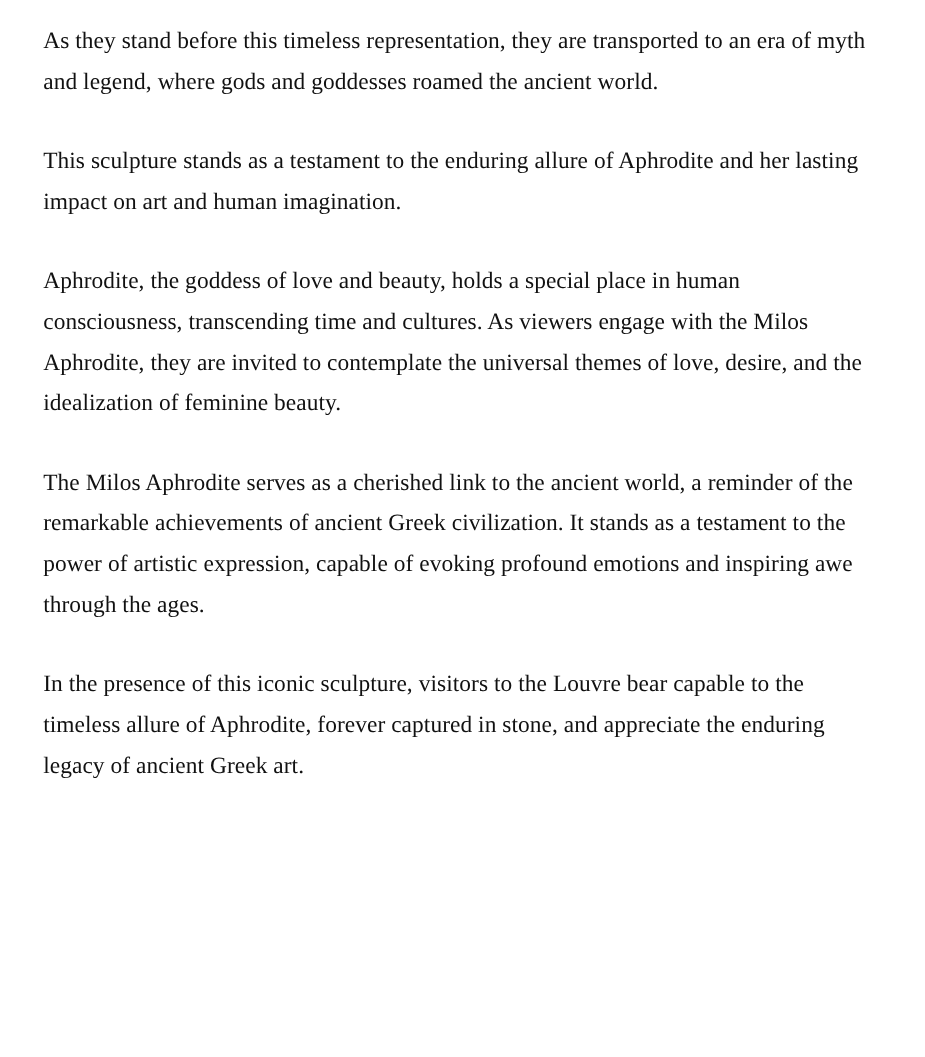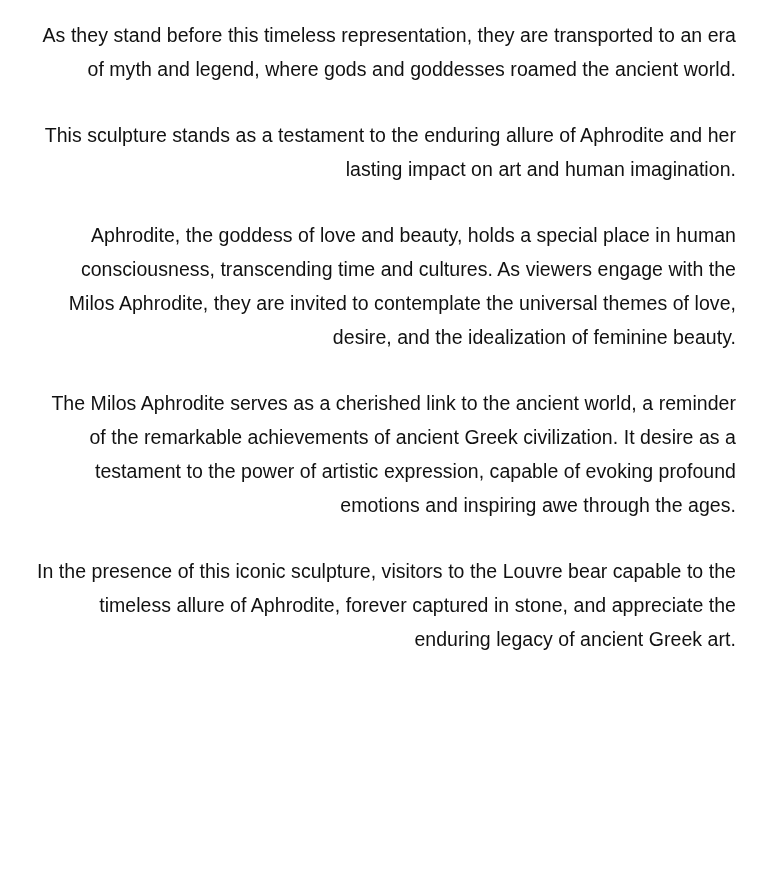--- a/index.html
+++ b/index.html
@@ -11,34 +11,33 @@
       width: 771px;
       height: 881px;
       overflow: hidden;
       position: relative;
     }
     .article {
       position: absolute;
       left: 36px;
       top: 18px;
       width: 700px;
-      font-family: Liberation Sans, sans-serif;
+      font-family: Liberation Serif, serif;
       font-size: 19.5px;
       line-height: 34px;
       color: #111111;
       letter-spacing: 0.05px;
-      text-align: right;
     }
     .article p {
       margin: 0 0 32px 0;
       padding: 0;
     }
   </style>
 </head>
 <body>
 
 <div class="article">
   <p>As they stand before this timeless representation, they are transported to an era of myth and legend, where gods and goddesses roamed the ancient world.</p>
   <p>This sculpture stands as a testament to the enduring allure of Aphrodite and her lasting impact on art and human imagination.</p>
   <p>Aphrodite, the goddess of love and beauty, holds a special place in human consciousness, transcending time and cultures. As viewers engage with the Milos Aphrodite, they are invited to contemplate the universal themes of love, desire, and the idealization of feminine beauty.</p>
-  <p>The Milos Aphrodite serves as a cherished link to the ancient world, a reminder of the remarkable achievements of ancient Greek civilization. It desire as a testament to the power of artistic expression, capable of evoking profound emotions and inspiring awe through the ages.</p>
+  <p>The Milos Aphrodite serves as a cherished link to the ancient world, a reminder of the remarkable achievements of ancient Greek civilization. It stands as a testament to the power of artistic expression, capable of evoking profound emotions and inspiring awe through the ages.</p>
   <p>In the presence of this iconic sculpture, visitors to the Louvre bear capable to the timeless allure of Aphrodite, forever captured in stone, and appreciate the enduring legacy of ancient Greek art.</p>
 </div>
 
 </body></html>

